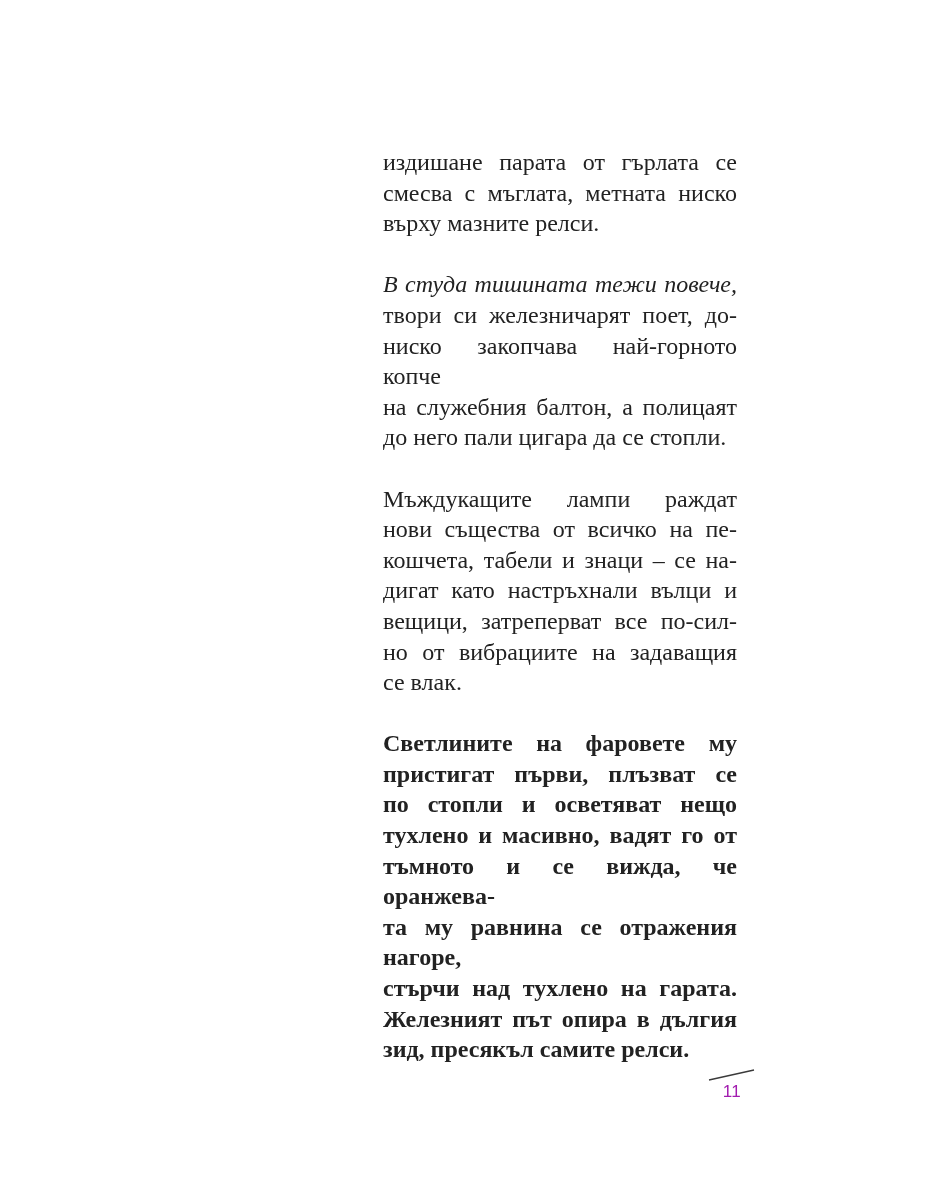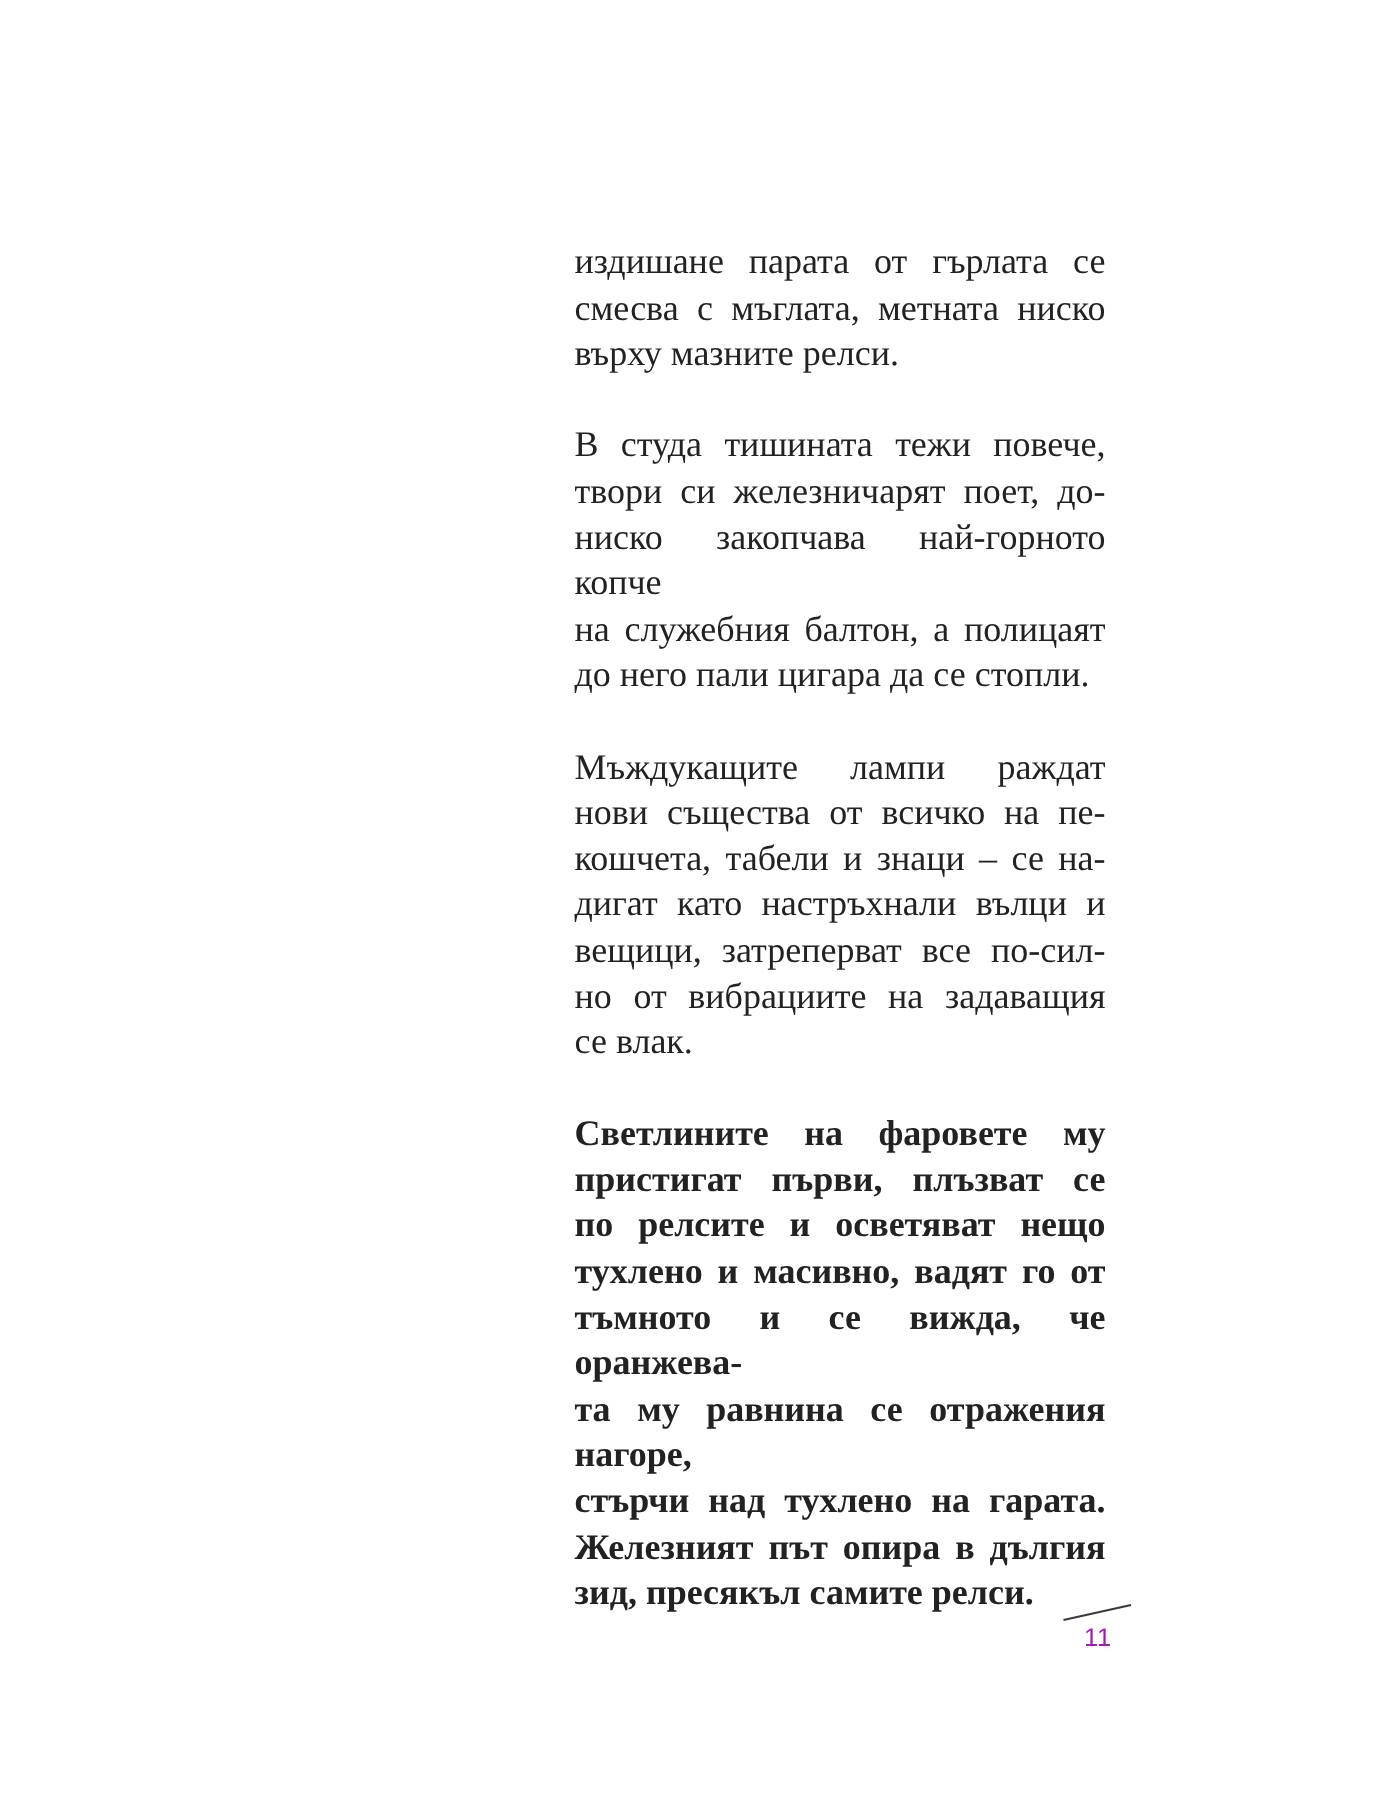--- a/index.html
+++ b/index.html
@@ -10,21 +10,21 @@
     width: 927px;
     height: 1200px;
     position: relative;
     background: #ffffff;
     overflow: hidden;
     font-family: "Liberation Serif", "DejaVu Serif", serif;
   }
   .text-column {
     position: absolute;
     left: 383px;
-    top: 160px;
+    top: 147px;
     width: 354px;
   }
   .paragraph {
     margin: 0 0 30.6px 0;
   }
   .paragraph:last-child {
     margin-bottom: 0;
     font-weight: bold;
   }
   .line {
@@ -33,20 +33,21 @@
     color: #222222;
     text-align: justify;
     text-align-last: justify;
     white-space: normal;
   }
   .line.last {
     text-align: right;
     text-align-last: left;
   }
   .line.italic {
+    font-style: italic;
   }
   .footer {
     position: absolute;
     left: 700px;
     top: 1066px;
     width: 64px;
     text-align: center;
   }
   .footer-rule {
     display: block;
@@ -83,21 +84,21 @@
       <div class="line">нови същества от всичко на пе-</div>
       <div class="line">кошчета, табели и знаци – се на-</div>
       <div class="line">дигат като настръхнали вълци и</div>
       <div class="line">вещици, затреперват все по-сил-</div>
       <div class="line">но от вибрациите на задаващия</div>
       <div class="line last">се влак.</div>
     </div>
     <div class="paragraph">
       <div class="line">Светлините на фаровете му</div>
       <div class="line">пристигат първи, плъзват се</div>
-      <div class="line">по релсите и осветяват нещо</div>
+      <div class="line">по стопли и осветяват нещо</div>
       <div class="line">тухлено и масивно, вадят го от</div>
       <div class="line">тъмното и се вижда, че оранжева-</div>
       <div class="line">та му равнина се отражения нагоре,</div>
       <div class="line">стърчи над тухлено на гарата.</div>
       <div class="line">Железният път опира в дългия</div>
       <div class="line last">зид, пресякъл самите релси.</div>
     </div>
   </div>
 
 <div class="footer">

